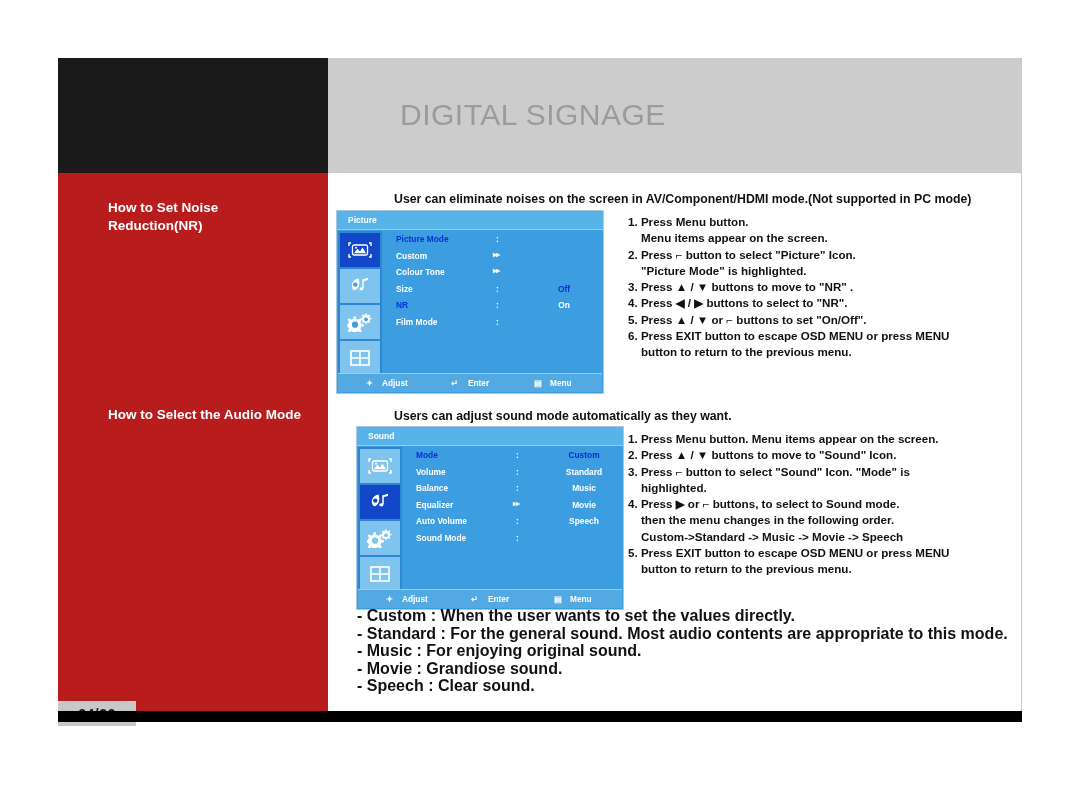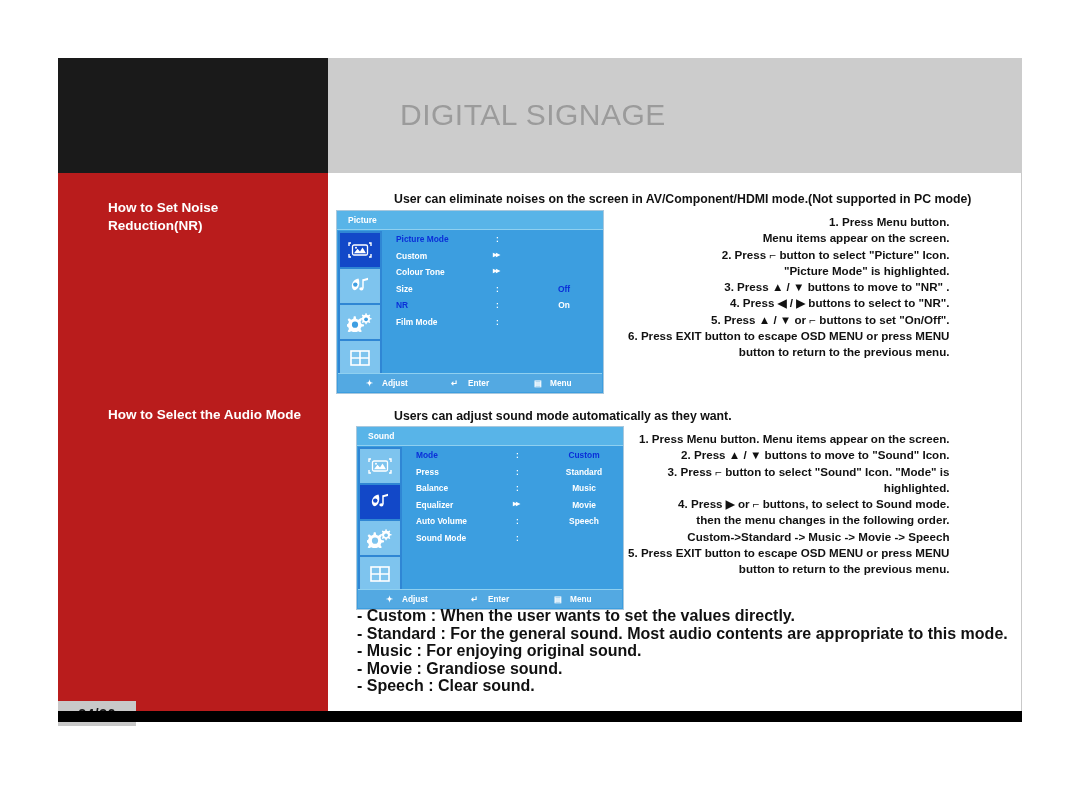--- a/index.html
+++ b/index.html
@@ -160,21 +160,20 @@
   .b1i { left: 28px; } .b1 { left: 44px; }
   .b2i { left: 113px; } .b2 { left: 130px; }
   .b3i { left: 196px; } .b3 { left: 212px; }
 
   
   .steps {
     position: absolute;
     font-size: 11.6px; font-weight: bold; color: #111;
     line-height: 16.3px;
     white-space: nowrap;
-    text-align: right;
   }
   .steps-1 { left: 628px; top: 214px; }
   .steps-2 { left: 628px; top: 431px; }
   .steps .ln { display: block; }
   .steps .ind { padding-left: 13px; }
 
   
   .blist {
     position: absolute; left: 357px; top: 607px;
     font-size: 16px; font-weight: bold; color: #111;
@@ -329,21 +328,21 @@
       </div>
     </div>
 
     <div class="osd-rows">
       <div class="osd-row">
         <span class="lbl hl">Mode</span>
         <span class="sep">:</span>
         <span class="val hl">Custom</span>
       </div>
       <div class="osd-row">
-        <span class="lbl">Press</span>
+        <span class="lbl">Volume</span>
         <span class="sep">:</span>
         <span class="val">Standard</span>
       </div>
       <div class="osd-row">
         <span class="lbl">Balance</span>
         <span class="sep">:</span>
         <span class="val">Music</span>
       </div>
       <div class="osd-row">
         <span class="lbl">Equalizer</span>

